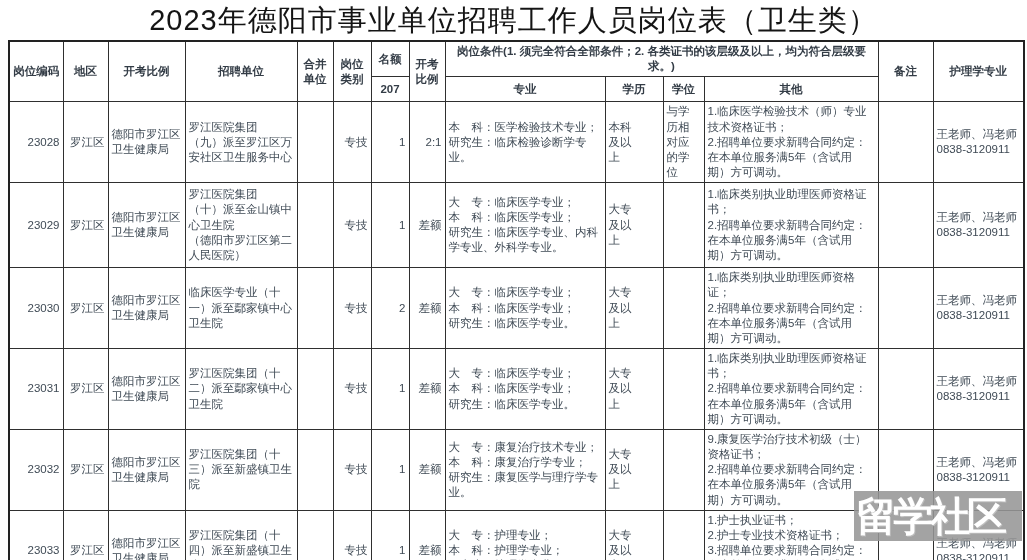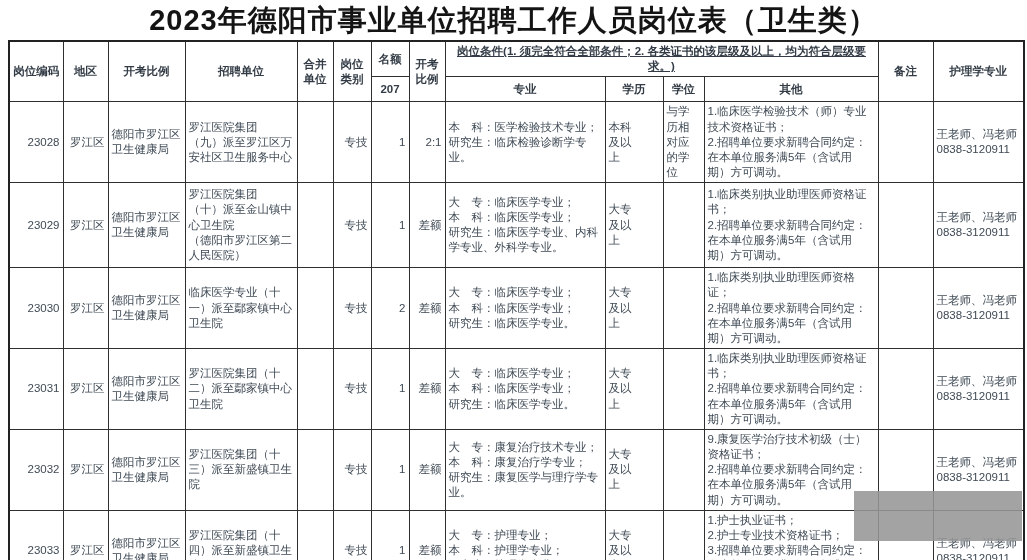--- a/index.html
+++ b/index.html
@@ -6,21 +6,21 @@
   html, body { background: #ffffff; }
   body {
     width: 1027px; height: 560px;
     font-family: "Liberation Sans", "DejaVu Sans", sans-serif;
     position: relative; overflow: hidden;
     color: #3f4a55;
   }
   .page-title {
     width: 1027px; height: 52px;
     text-align: center;
-    font-size: 29px; font-weight: bold; color: #141414;
+    font-size: 29px; font-weight: normal; color: #141414;
     letter-spacing: 1px; line-height: 40px;
     white-space: nowrap;
   }
   table.jobs {
     position: absolute; left: 8px; top: 40px;
     width: 1015px;
     border-collapse: collapse; table-layout: fixed;
     border: 2px solid #222;
   }
   table.jobs th, table.jobs td {
@@ -29,21 +29,21 @@
     line-height: 1.32;
     vertical-align: middle;
     white-space: pre-line;
     overflow: hidden;
     padding: 2px 3px;
   }
   table.jobs thead th {
     font-weight: 600; color: #333c46;
     text-align: center; padding: 2px 2px;
   }
-  th.cond-head { text-align: left; padding-left: 8px; text-decoration: underline; }
+  th.cond-head { text-align: left; padding-left: 8px; }
   thead tr.h1 { height: 30px; }
   thead tr.h2 { height: 25px; margin-top: 28px; }
   tbody tr:nth-child(1) { height: 70px; }
   tbody tr:nth-child(2) { height: 85px; }
   tbody tr:nth-child(3) { height: 74px; }
   tbody tr:nth-child(4) { height: 77px; }
   tbody tr:nth-child(5) { height: 79px; }
   tbody tr:nth-child(6) { height: 79px; }
   td.c { text-align: right; }
   td.l { text-align: left; padding-left: 5px; padding-right: 4px; }
@@ -253,13 +253,14 @@
 3.招聘单位要求新聘合同约定：在本单位服务满5年（含试用期）方可调动。</td>
     <td class="c"></td>
     <td class="l">王老师、冯老师
 0838-3120911</td>
   </tr>
     </tbody>
 </table>
 
 <div class="watermark">
   <div class="wm-box"></div>
+  <div class="wm-text">留学社区</div>
 </div>
 
 </body></html>

